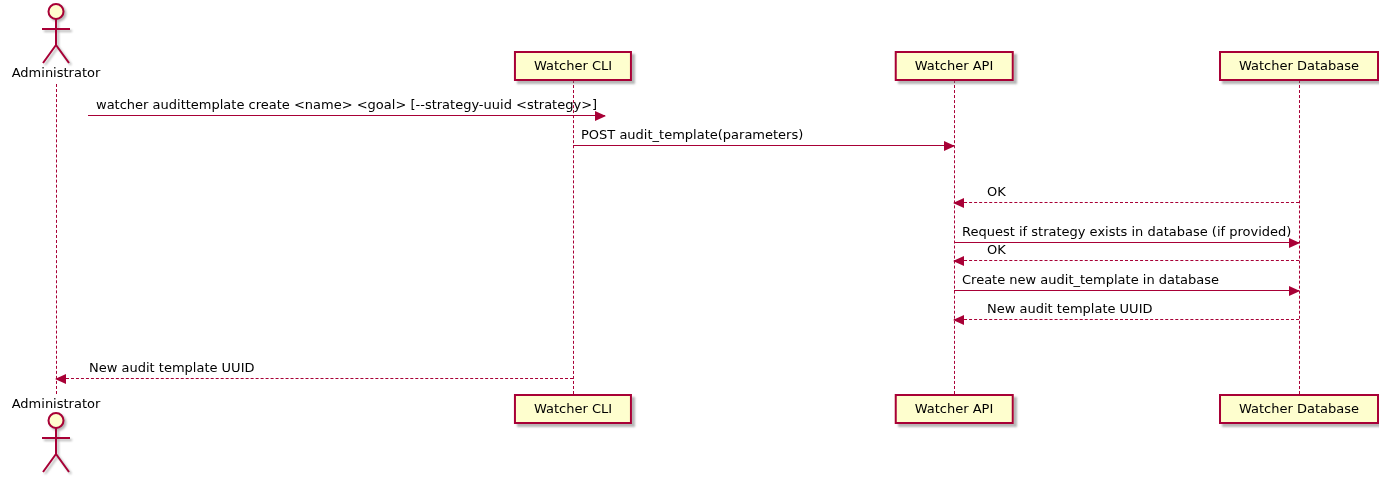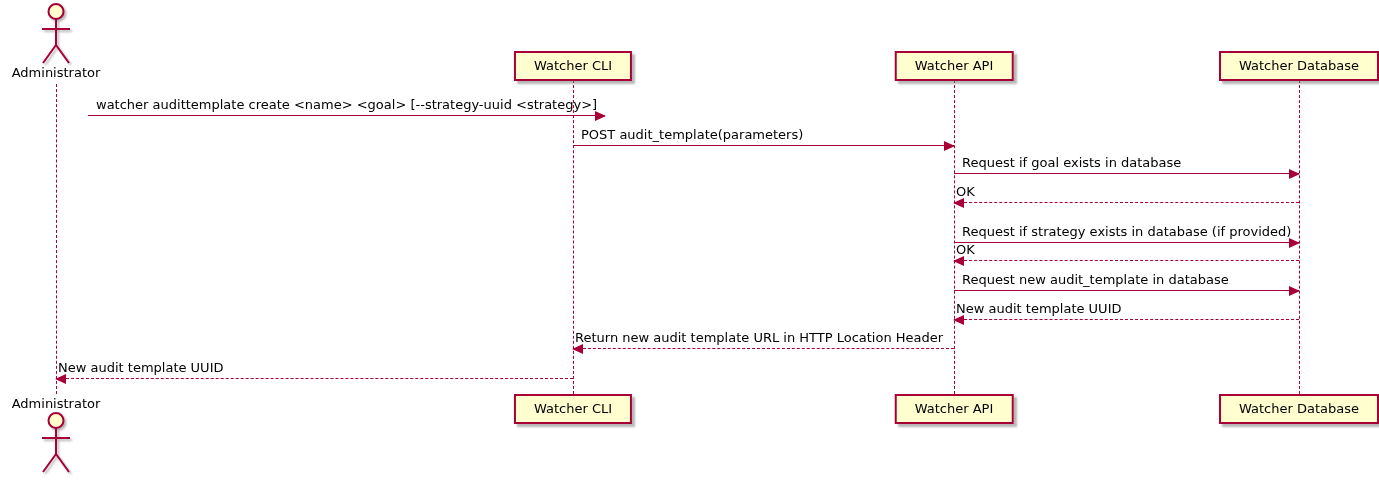--- a/index.html
+++ b/index.html
@@ -50,21 +50,21 @@
   .message{position:absolute;}
   .msg-label{
     position:absolute;
     left:8px;
     bottom:4px;
     font-size:13px;
     line-height:15px;
     color:var(--text);
     white-space:nowrap;
   }
-  .message.dashed .msg-label{left:2px;}
+  .message.dashed .msg-label{left:33px;}
   .msg-line{
     position:absolute;
     left:0;right:0;bottom:0;height:0;
     border-top:1px solid var(--line);
   }
   .message.dashed .msg-line{border-top-style:dashed;}
   .arrowhead{
     position:absolute;
     width:0;height:0;
     bottom:-5px;
@@ -105,52 +105,42 @@
     <div class="message" style="left: 56px; top: 97px; width: 517px; height: 19px; margin-left: 32px;">
       <div class="msg-label">watcher audittemplate create &lt;name&gt; &lt;goal&gt; [--strategy-uuid &lt;strategy&gt;]</div>
       <div class="msg-line"></div>
       <div class="arrowhead ah-right"></div>
     </div>
     <div class="message" style="left: 573px; top: 127px; width: 381px; height: 19px; text-align: center;">
       <div class="msg-label">POST audit_template(parameters)</div>
       <div class="msg-line"></div>
       <div class="arrowhead ah-right"></div>
     </div>
-    <div class="message" style="left: 954px; top: 155px; width: 345px; height: 19px;">
-      <div class="msg-label">Request if goal exists in database</div>
-      <div class="msg-line"></div>
-      <div class="arrowhead ah-right"></div>
-    </div>
     <div class="message dashed" style="left: 954px; top: 184px; width: 345px; height: 19px;">
       <div class="msg-label">OK</div>
       <div class="msg-line"></div>
       <div class="arrowhead ah-left"></div>
     </div>
     <div class="message" style="left: 954px; top: 224px; width: 345px; height: 19px;">
       <div class="msg-label">Request if strategy exists in database (if provided)</div>
       <div class="msg-line"></div>
       <div class="arrowhead ah-right"></div>
     </div>
     <div class="message dashed" style="left: 954px; top: 242px; width: 345px; height: 19px;">
       <div class="msg-label">OK</div>
       <div class="msg-line"></div>
       <div class="arrowhead ah-left"></div>
     </div>
     <div class="message" style="left: 954px; top: 272px; width: 345px; height: 19px;">
-      <div class="msg-label">Request new audit_template in database</div>
+      <div class="msg-label">Create new audit_template in database</div>
       <div class="msg-line"></div>
       <div class="arrowhead ah-right"></div>
     </div>
     <div class="message dashed" style="left: 954px; top: 301px; width: 345px; height: 19px;">
       <div class="msg-label">New audit template UUID</div>
-      <div class="msg-line"></div>
-      <div class="arrowhead ah-left"></div>
-    </div>
-    <div class="message dashed" style="left: 573px; top: 330px; width: 381px; height: 19px;">
-      <div class="msg-label">Return new audit template URL in HTTP Location Header</div>
       <div class="msg-line"></div>
       <div class="arrowhead ah-left"></div>
     </div>
     <div class="message dashed" style="left: 56px; top: 360px; width: 517px; height: 19px;">
       <div class="msg-label">New audit template UUID</div>
       <div class="msg-line"></div>
       <div class="arrowhead ah-left"></div>
     </div>
   </div>
 

